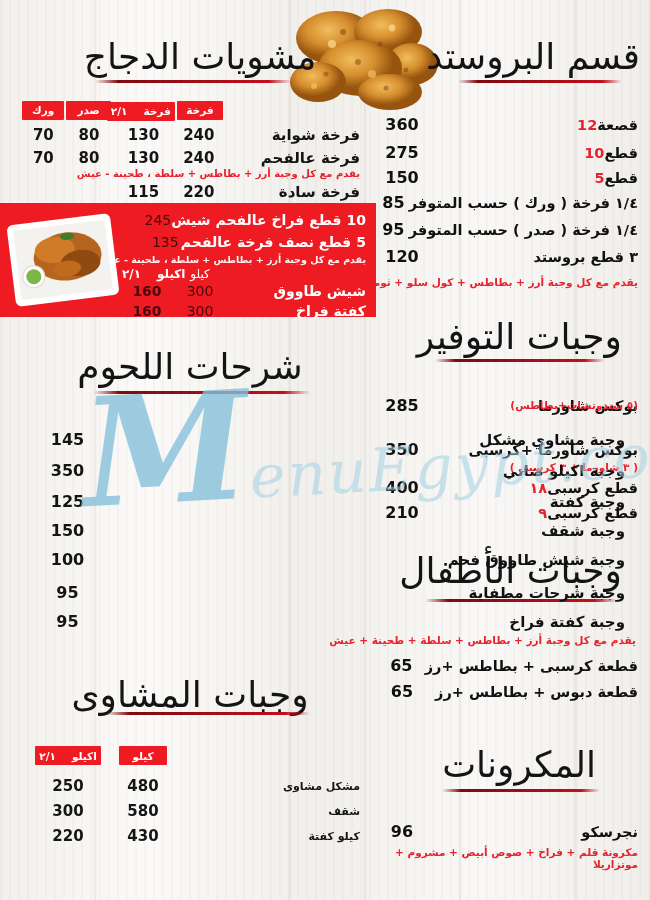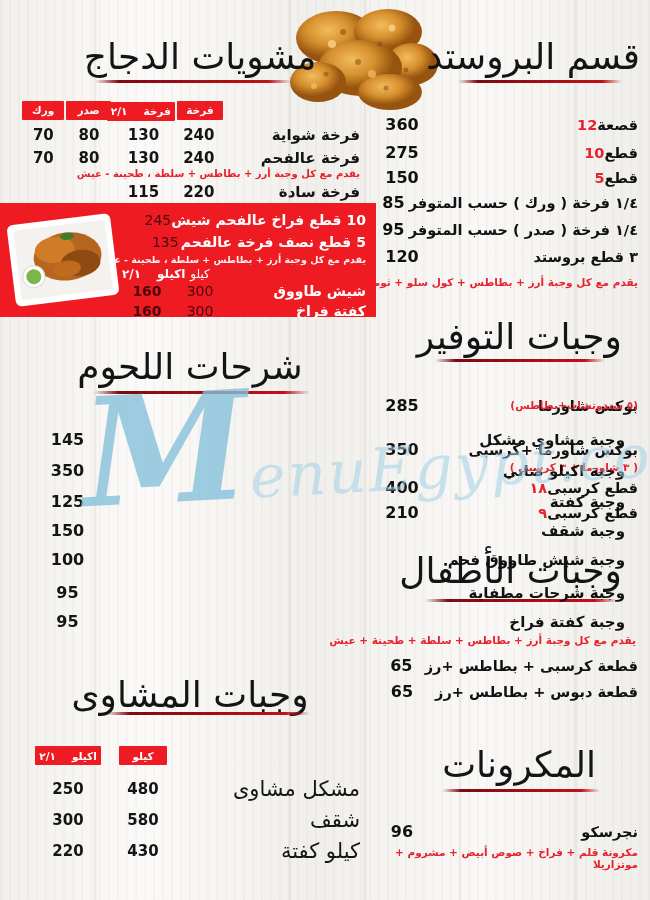--- a/index.html
+++ b/index.html
@@ -55,21 +55,21 @@
   .bcell2{width:50px;text-align:center;font-weight:bold}
   .bprice{color:#4d080c;font-size:14px}
   .bhead{font-size:12px}
   .bnote{color:rgba(255,255,255,.93);font-size:9.5px;font-weight:bold;text-align:right;white-space:nowrap;margin:1px 0 2px}
   
   .mrow{position:absolute;left:40px;right:25px;display:flex;justify-content:space-between;align-items:center;direction:rtl}
   .mprice{font-weight:bold;font-size:16px;width:55px;text-align:center}
   
   .gtable{position:absolute;left:15px;top:746px;width:345px}
   .gtr{display:flex;direction:rtl;align-items:center;margin-bottom:7px}
-  .gt-lbl{width:185px;text-align:right;font-weight:normal;font-size:21px;white-space:nowrap}
+  .gt-lbl{width:185px;text-align:right;font-weight:bold;font-size:11px;white-space:nowrap}
   .gt-k{width:64px;display:flex;justify-content:center}
   .gt-sp{width:8px}
   .gt-h{width:70px;display:flex;justify-content:center}
   .gtv{font-weight:bold;font-size:15px}
   
   .watermark{position:absolute;left:82px;top:362px;z-index:6;pointer-events:none;
              transform:rotate(-3deg);font-family:"DejaVu Serif","Liberation Serif",serif;
              font-style:italic;white-space:nowrap}
   .wm-m{font-size:150px;line-height:1;color:rgba(134,193,219,.8);font-weight:bold}
   .wm-rest{font-size:60px;color:rgba(160,208,228,.55);letter-spacing:2px}

